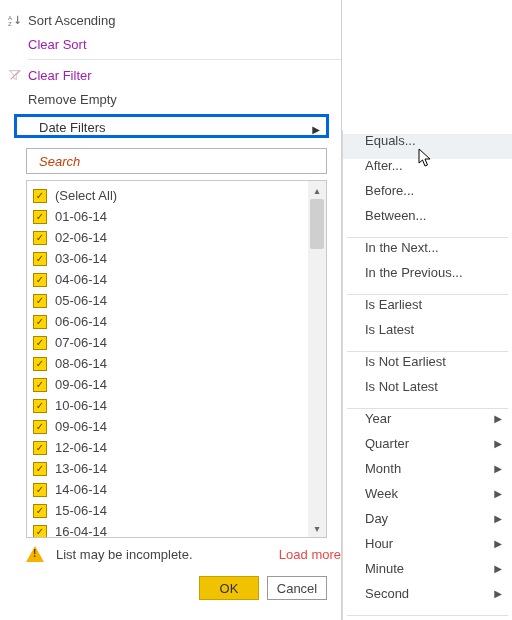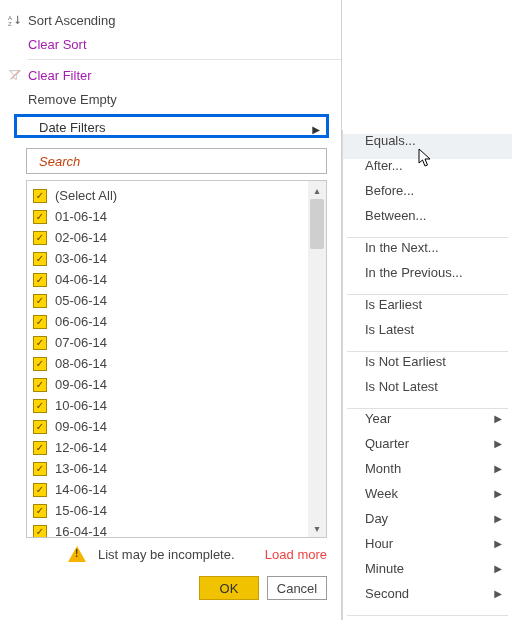--- a/index.html
+++ b/index.html
@@ -92,23 +92,22 @@
     height: 18px; display: flex; align-items: center; justify-content: center;
     font-size: 10px; color: #666;
   }
   .sbar .thumb {
     position: absolute; left: 2px; right: 2px; top: 18px; height: 50px;
     background: #cfcfcf; border-radius: 2px;
   }
 
   .footer {
     display: flex; align-items: center;
-    padding: 8px 14px 0 26px;
+    padding: 8px 0 0 26px;
     gap: 8px;
-    margin-left: 42px;
   }
   .warn {
     width: 0; height: 0;
     border-left: 9px solid transparent;
     border-right: 9px solid transparent;
     border-bottom: 16px solid #f5b300;
     position: relative;
     margin-right: 4px;
   }
   .warn::after {

